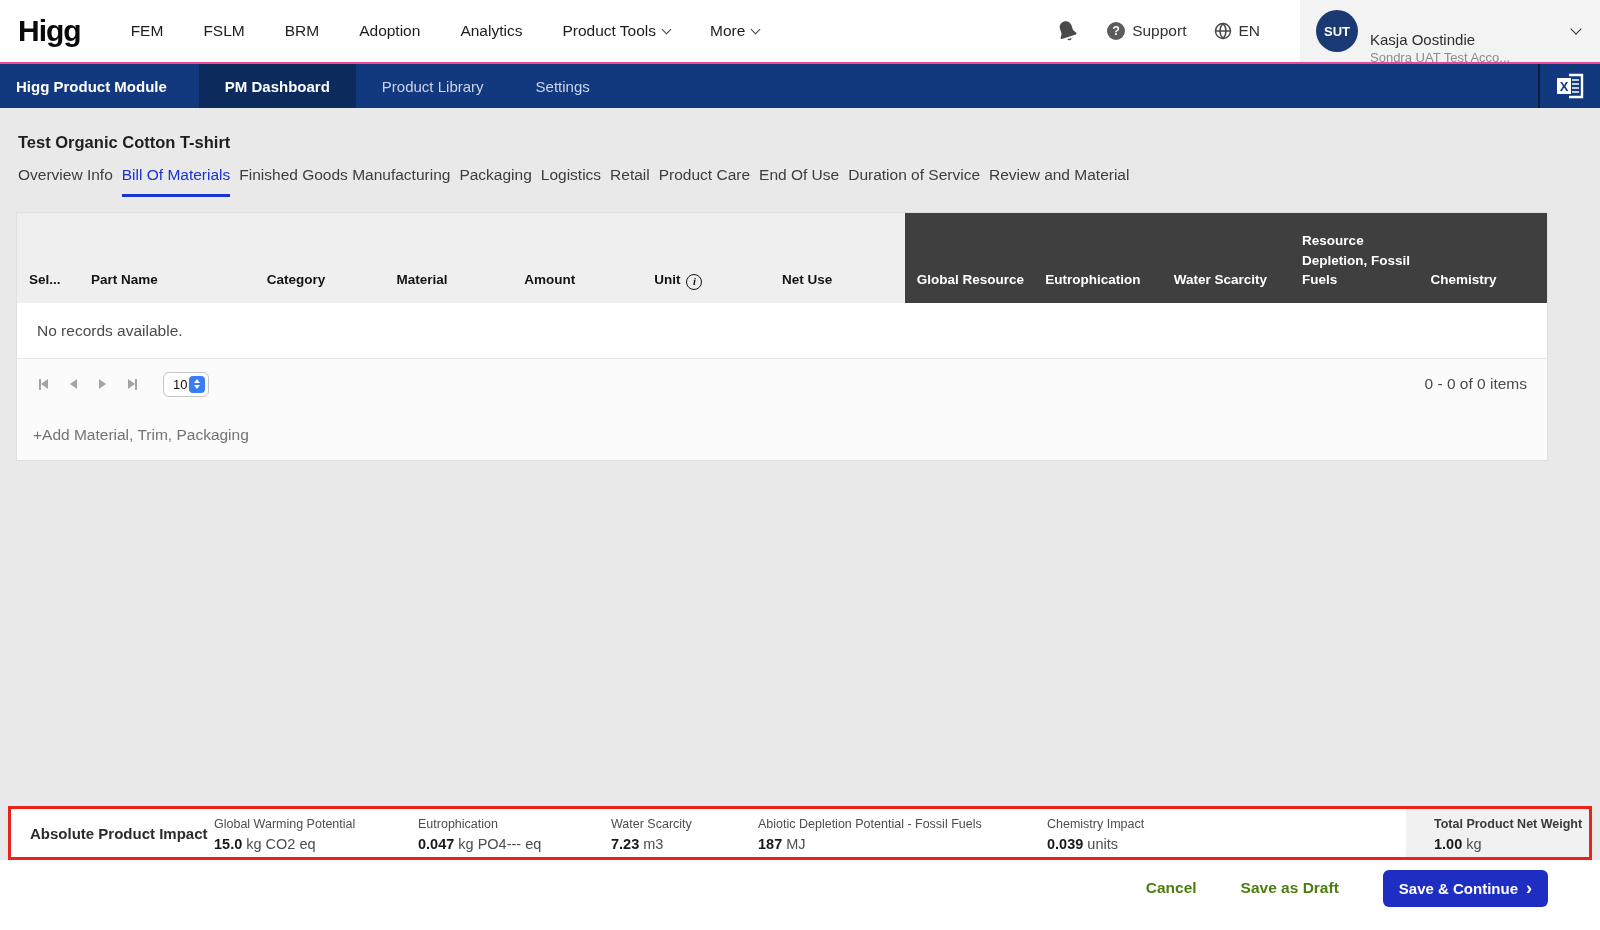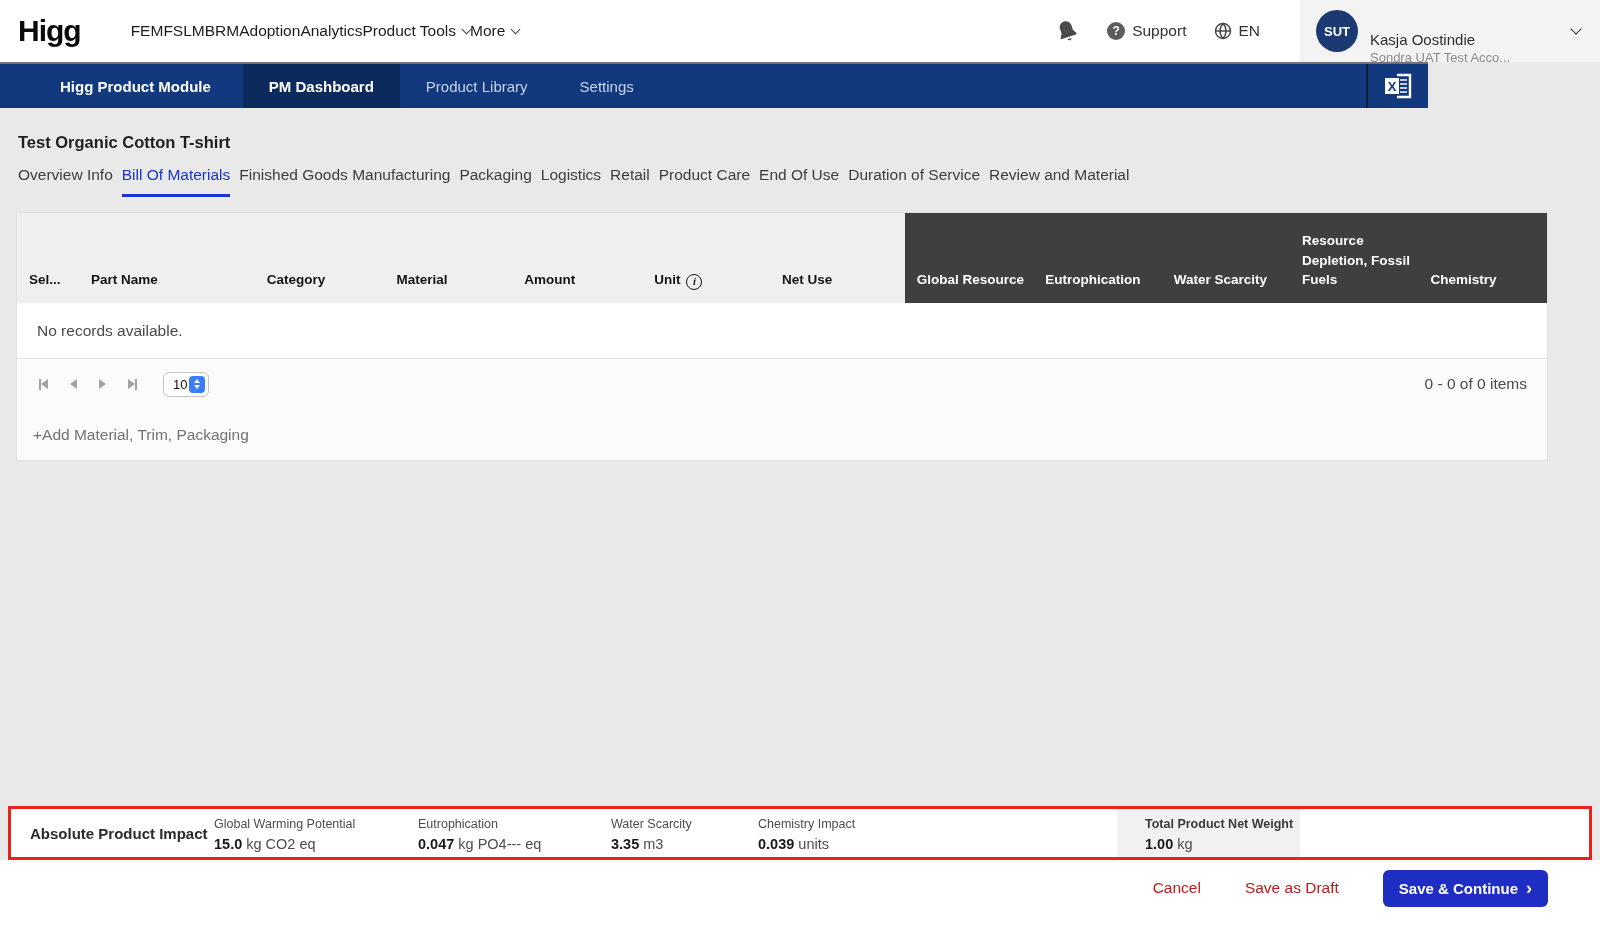--- a/index.html
+++ b/index.html
@@ -2,37 +2,37 @@
 <html><head>
 <meta charset="utf-8">
 <style>
   * { margin:0; padding:0; box-sizing:border-box; }
   html,body { width:1600px; height:930px; }
   body { font-family:"Liberation Sans", sans-serif; background:#e9e9e9; position:relative; overflow:hidden; }
 
   
   .topbar { position:absolute; top:0; left:0; width:1600px; height:62px; background:#fff; display:flex; align-items:center; z-index:5; }
   .logo { font-size:30px; font-weight:800; letter-spacing:-1px; color:#0a0a0a; margin-left:18px; }
-  .topnav { display:flex; margin-left:50px; font-size:15.5px; color:#1c1c1c; font-weight:500; }
+  .topnav { display:flex; gap:40px; margin-left:50px; font-size:15.5px; color:#1c1c1c; font-weight:500; }
   .topnav .item { cursor:pointer; display:flex; align-items:center; }
   .chev { width:7px; height:7px; border-right:1.6px solid #444; border-bottom:1.6px solid #444; transform:rotate(45deg); display:inline-block; margin-left:7px; margin-bottom:3px; }
   .topright { margin-left:auto; display:flex; align-items:center; gap:28px; }
   .bell { width:24px; height:24px; transform:rotate(-18deg); }
   .support { display:flex; align-items:center; gap:7px; font-size:15.5px; color:#333; }
   .qmark { width:18px; height:18px; border-radius:50%; background:#5c5c5c; color:#fff; font-size:12px; font-weight:700; display:flex; align-items:center; justify-content:center; }
   .lang { display:flex; align-items:center; gap:6px; font-size:15.5px; color:#333; margin-right:12px; }
   .userchip { width:300px; height:62px; background:#f3f3f3; display:flex; align-items:center; padding-left:16px; }
   .avatar { width:42px; height:42px; border-radius:50%; background:#1b3a73; color:#fff; font-size:13px; font-weight:700; display:flex; align-items:center; justify-content:center; }
   .usertext { margin-left:12px; line-height:1.3; }
   .username { font-size:15px; color:#2e2e2e;margin-top:35px; }
   .useracct { font-size:13px; color:#8b8b8b; }
   .userchev { margin-left:auto; margin-right:20px; width:8px; height:8px; border-right:1.8px solid #333; border-bottom:1.8px solid #333; transform:rotate(45deg); margin-bottom:4px; }
 
   
-  .modulebar { position:absolute; top:62px; left:0; width:1428px; height:46px; background:#12397e; border-top:2px solid #737373; display:flex; align-items:stretch; z-index:5;padding-left:44px; }
+  .modulebar { position:absolute; top:62px; left:0; width:1600px; height:46px; background:#12397e; border-top:2px solid #ec4899; display:flex; align-items:stretch; z-index:5; }
   .modbrand { font-size:15px; font-weight:700; color:#fff; display:flex; align-items:center; padding:0 20px 0 16px; }
   .modtabs { display:flex; margin-left:12px; }
   .modtab { display:flex; align-items:center; padding:0 26px; font-size:15px; color:#c9d4e8; cursor:pointer; }
   .modtab.active { background:#0c2a5c; color:#fff; font-weight:700; }
   .excelbtn { margin-left:auto; width:62px; border-left:2px solid #0c1d3c; display:flex; align-items:center; justify-content:center; cursor:pointer; }
 
   
   .pagetitle { position:absolute; top:133px; left:18px; font-size:16.5px; font-weight:700; color:#1f1f1f; }
   .tabs { position:absolute; top:166px; left:18px; display:flex; gap:9px; font-size:15.5px; color:#3d3d3d; }
   .tab { padding-bottom:10px; cursor:pointer; border-bottom:3px solid transparent; }
@@ -67,21 +67,21 @@
   .metric { padding-top:8px; }
   .m1{width:204px;} .m2{width:193px;} .m3{width:147px;} .m4{width:289px;} .m5{width:359px;}
   .mlabel { font-size:12.5px; color:#4d4d4d; }
   .mvalue { margin-top:5px; font-size:14.5px; color:#4d4d4d; }
   .mvalue b { color:#191919; font-weight:700; }
   .imp-total { width:183px; background:#f2f1f1; padding:8px 0 0 28px; }
   .imp-total .mlabel { font-weight:700; color:#3a3a3a; }
 
   
   .footer { position:absolute; top:860px; left:0; width:1600px; height:70px; background:#fff; display:flex; align-items:center; justify-content:flex-end; padding:0 52px 14px 0; gap:44px; }
-  .flink { color:#b91c1c; font-size:15.5px; font-weight:400; cursor:pointer; }
+  .flink { color:#4d7c0f; font-size:15.5px; font-weight:700; cursor:pointer; }
   .fbtn { height:37px; background:#1e2dc2; color:#fff; border:none; border-radius:6px; font-size:15px; font-weight:700; padding:0 16px; display:flex; align-items:center; gap:8px; cursor:pointer; font-family:"Liberation Sans",sans-serif; }
   .fbtn .arrow { font-size:18px; font-weight:700; line-height:1; }
 </style>
 </head>
 <body>
 
 <div class="topbar">
   <div class="logo">Higg</div>
   <div class="topnav">
     <div class="item">
@@ -221,21 +221,25 @@
   <div class="metric m1">
     <div class="mlabel">Global Warming Potential</div>
     <div class="mvalue"><b>15.0</b> <span>kg CO2 eq</span></div>
   </div>
   <div class="metric m2">
     <div class="mlabel">Eutrophication</div>
     <div class="mvalue"><b>0.047</b> <span>kg PO4--- eq</span></div>
   </div>
   <div class="metric m3">
     <div class="mlabel">Water Scarcity</div>
-    <div class="mvalue"><b>3.35</b> <span>m3</span></div>
+    <div class="mvalue"><b>7.23</b> <span>m3</span></div>
+  </div>
+  <div class="metric m4">
+    <div class="mlabel">Abiotic Depletion Potential - Fossil Fuels</div>
+    <div class="mvalue"><b>187</b> <span>MJ</span></div>
   </div>
   <div class="metric m5">
     <div class="mlabel">Chemistry Impact</div>
     <div class="mvalue"><b>0.039</b> <span>units</span></div>
   </div>
   <div class="imp-total">
     <div class="mlabel">Total Product Net Weight</div>
     <div class="mvalue"><b>1.00</b> <span>kg</span></div>
   </div>
 </div>

